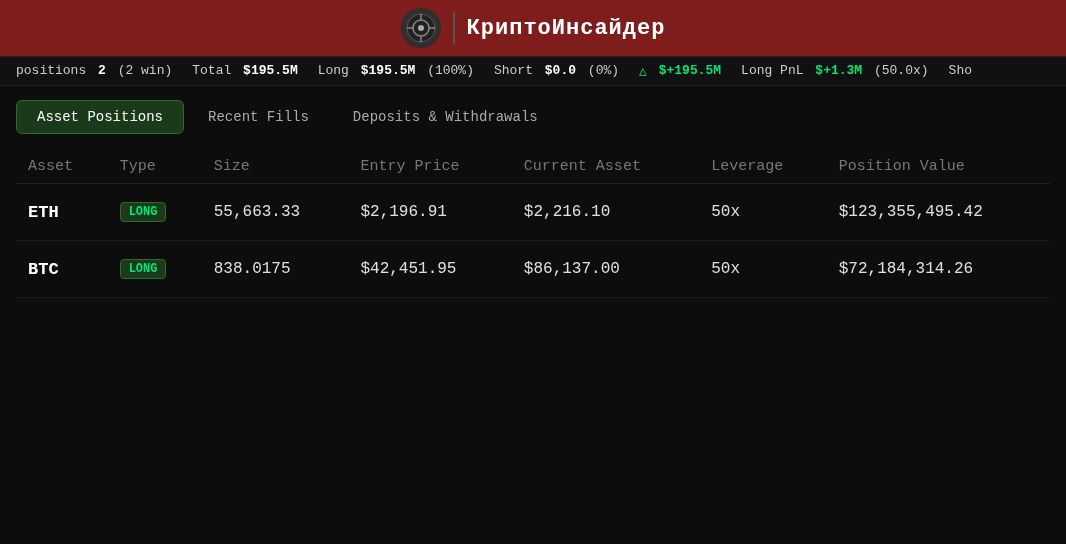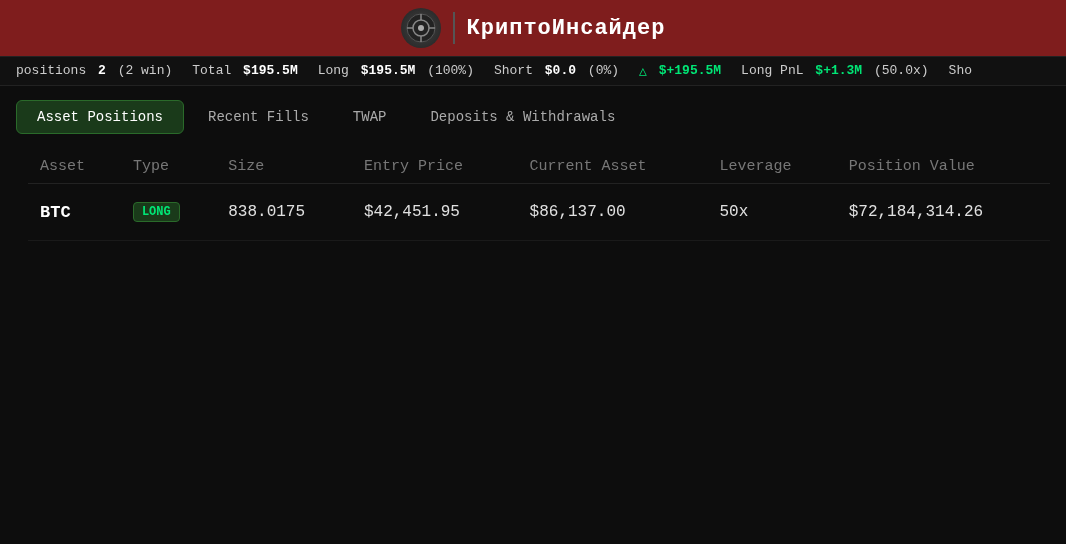--- a/index.html
+++ b/index.html
@@ -81,21 +81,21 @@
       font-family: inherit;
     }
     .tab.active {
       background-color: #1a3a1a;
       color: #fff;
       border: 1px solid #2a6a2a;
     }
 
     
     .table-container {
-      padding: 16px 16px 0 28px;
+      padding: 16px 16px 0 16px;
     }
     .data-table {
       width: 100%;
       border-collapse: collapse;
       font-size: 15px;
     }
     .data-table thead tr th {
       color: #777;
       font-weight: normal;
       text-align: left;
@@ -167,39 +167,47 @@
   <span>Long PnL</span>&nbsp;
   <span class="ticker-green">$+1.3M</span>&nbsp;
   <span>(50.0x)</span>
   <span class="ticker-bar-sep"></span>
   <span>Sho</span>
 </div>
 
 <div class="tabs-row">
   <button class="tab active">Asset Positions</button>
   <button class="tab">Recent Fills</button>
-  <button class="tab">TWAP</button>
   <button class="tab">Deposits &amp; Withdrawals</button>
 </div>
 
 <div class="table-container">
   <table class="data-table">
     <thead>
       <tr>
         <th>Asset</th>
         <th>Type</th>
         <th>Size</th>
         <th>Entry Price</th>
         <th>Current Asset</th>
         <th>Leverage</th>
         <th>Position Value</th>
       </tr>
     </thead>
     <tbody>
       <tr>
+        <td><span class="asset-name">ETH</span></td>
+        <td><span class="badge-long">LONG</span></td>
+        <td>55,663.33</td>
+        <td>$2,196.91</td>
+        <td>$2,216.10</td>
+        <td>50x</td>
+        <td>$123,355,495.42</td>
+      </tr>
+      <tr>
         <td><span class="asset-name">BTC</span></td>
         <td><span class="badge-long">LONG</span></td>
         <td>838.0175</td>
         <td>$42,451.95</td>
         <td>$86,137.00</td>
         <td>50x</td>
         <td>$72,184,314.26</td>
       </tr>
     </tbody>
   </table>

